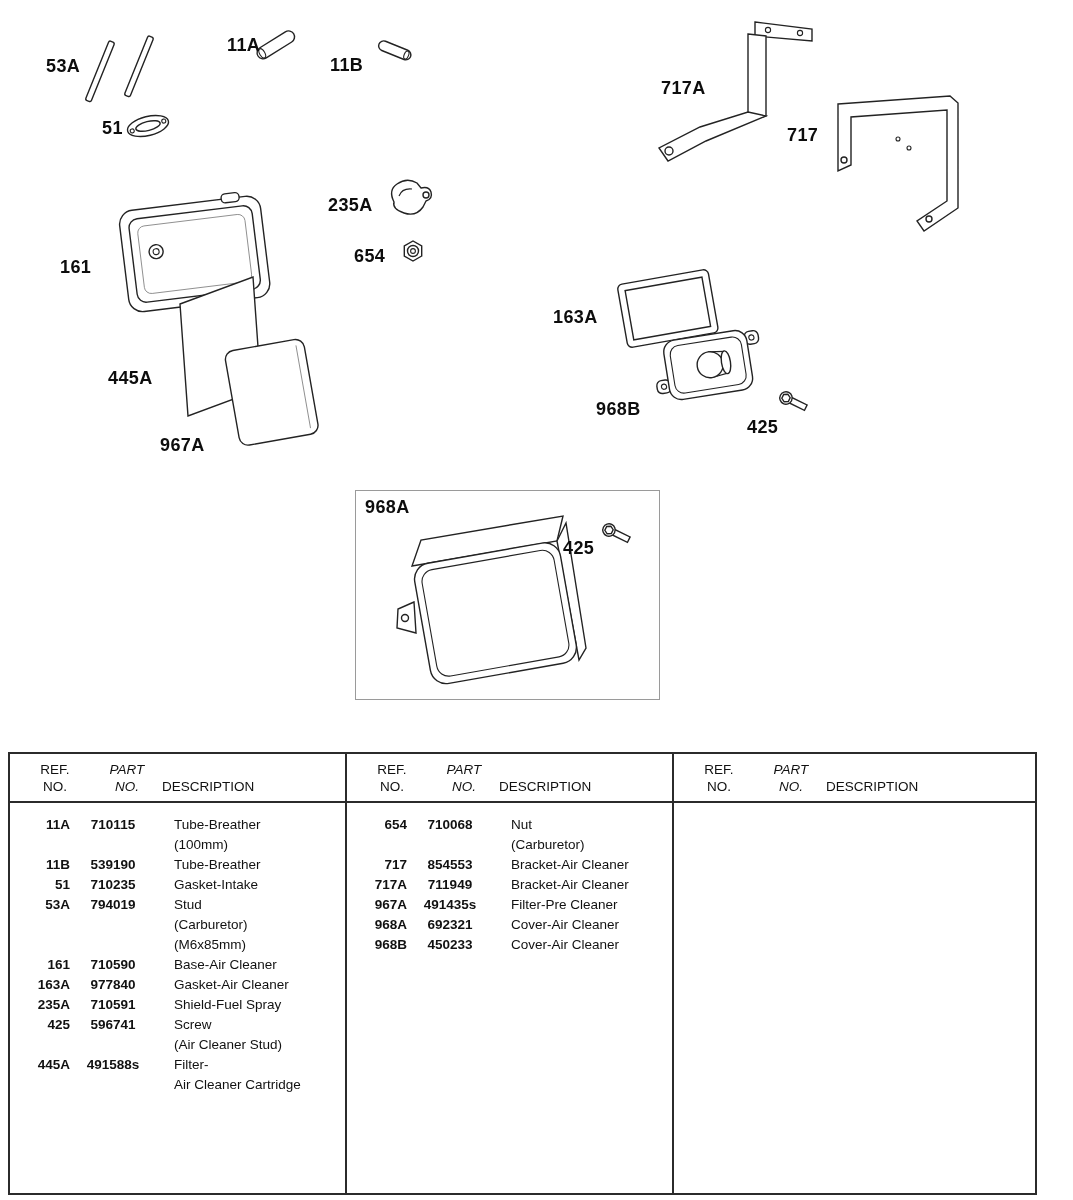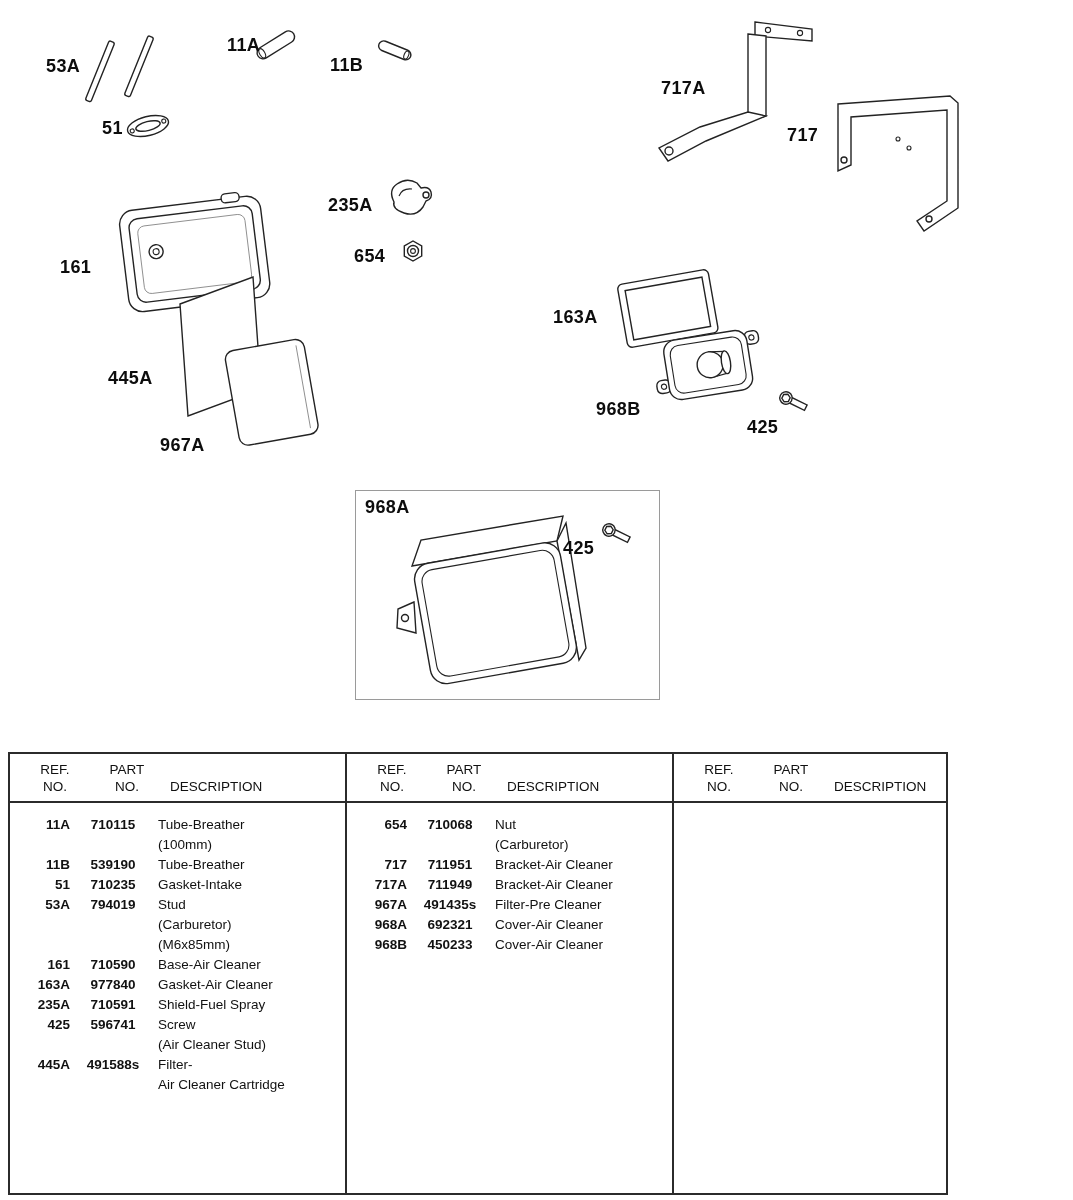--- a/index.html
+++ b/index.html
@@ -16,38 +16,38 @@
   .part-label {
     position:absolute; font-weight:bold; font-size:18px; letter-spacing:0.4px;
     color:#0d0d0d; white-space:nowrap;
   }
   .inset-box {
     position:absolute; left:355px; top:490px; width:305px; height:210px;
     border:1.5px solid #9a9a9a;
   }
   
   .parts-table {
-    position:absolute; left:8px; top:752px; width:940px; height:443px;
+    position:absolute; left:8px; top:752px; width:1029px; height:443px;
     border:2px solid #2b2b2b; background:#fff;
     display:grid; grid-template-columns:337px 327px 1fr; grid-template-rows:auto 1fr;
     font-size:13.5px;
   }
   .thead {
     display:flex; align-items:flex-end; padding:7px 0 6px 8px;
     border-bottom:2px solid #2b2b2b; line-height:17px;
   }
   .bR { border-right:2px solid #2b2b2b; }
   .h-ref  { width:74px; text-align:center; white-space:pre-line; }
-  .h-part { width:70px; text-align:center; white-space:pre-line; }
-  .h-desc { margin-left:8px; }
+  .h-part { width:70px; text-align:center; white-space:pre-line;font-style:italic; }
+  .h-desc { }
   .tbody { padding:12px 0 0 8px; }
   .prow { display:flex; line-height:20px; align-items:flex-start; }
   .c-ref  { width:52px; text-align:right; font-weight:bold; flex:none; }
   .c-part { width:86px; text-align:center; font-weight:bold; flex:none; }
-  .c-desc { margin-left:2px; white-space:pre-line; }
+  .c-desc { margin-left:18px; white-space:pre-line; }
 </style>
 </head>
 <body>
 
 <div class="stage">
 
   <svg class="diagram" width="1073" height="745" viewBox="0 0 1073 745">
     <defs>
       <pattern id="thread" width="4" height="10" patternUnits="userSpaceOnUse">
         <rect width="4" height="10" fill="#f2f2f2"></rect>
@@ -277,21 +277,21 @@
 
     <div class="tbody bR">
       <div class="prow">
         <span class="c-ref">654</span>
         <span class="c-part">710068</span>
         <span class="c-desc">Nut
 (Carburetor)</span>
       </div>
       <div class="prow">
         <span class="c-ref">717</span>
-        <span class="c-part">711951</span>
+        <span class="c-part">854553</span>
         <span class="c-desc">Bracket-Air Cleaner</span>
       </div>
       <div class="prow">
         <span class="c-ref">717A</span>
         <span class="c-part">711949</span>
         <span class="c-desc">Bracket-Air Cleaner</span>
       </div>
       <div class="prow">
         <span class="c-ref">967A</span>
         <span class="c-part">491435s</span>

